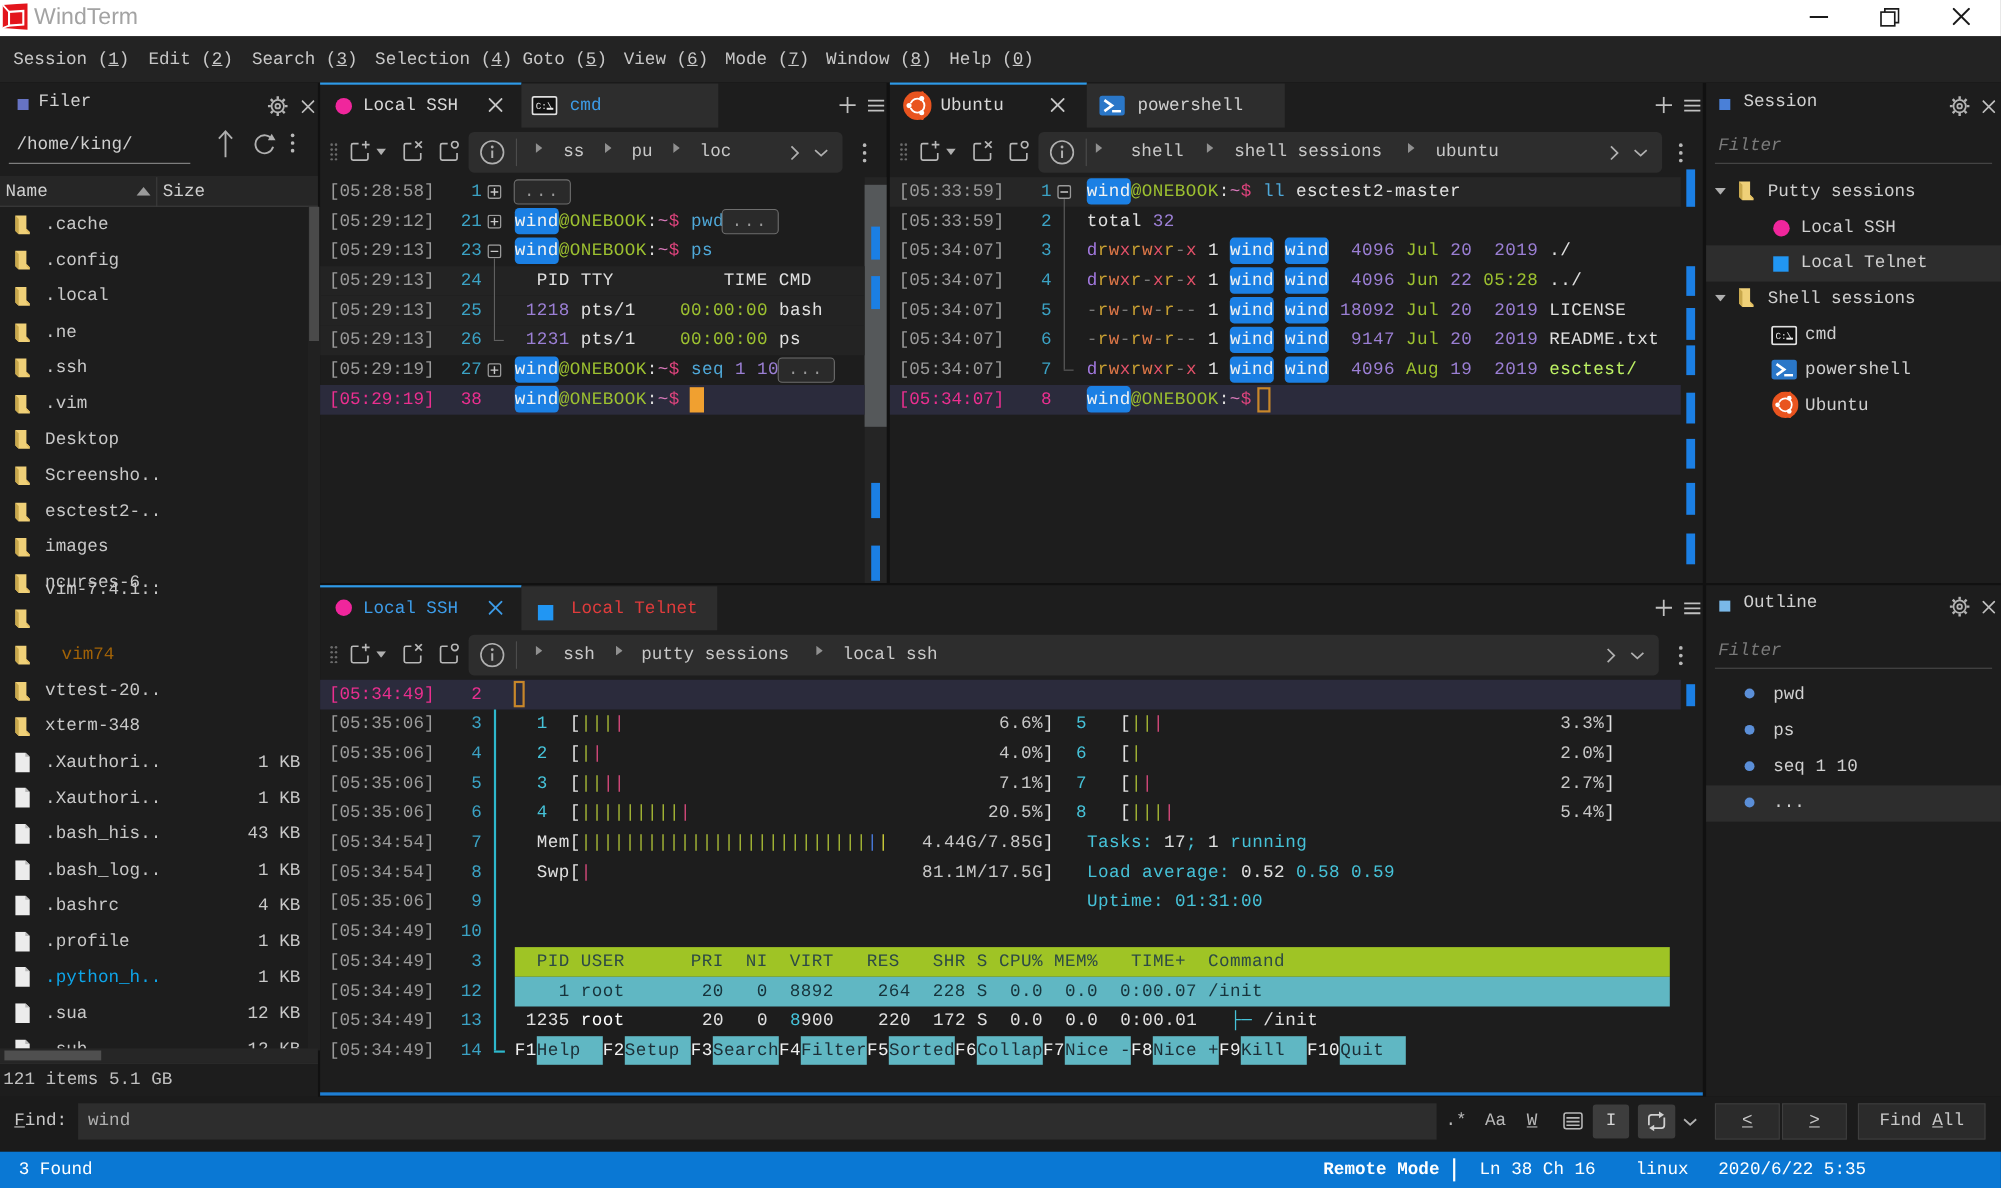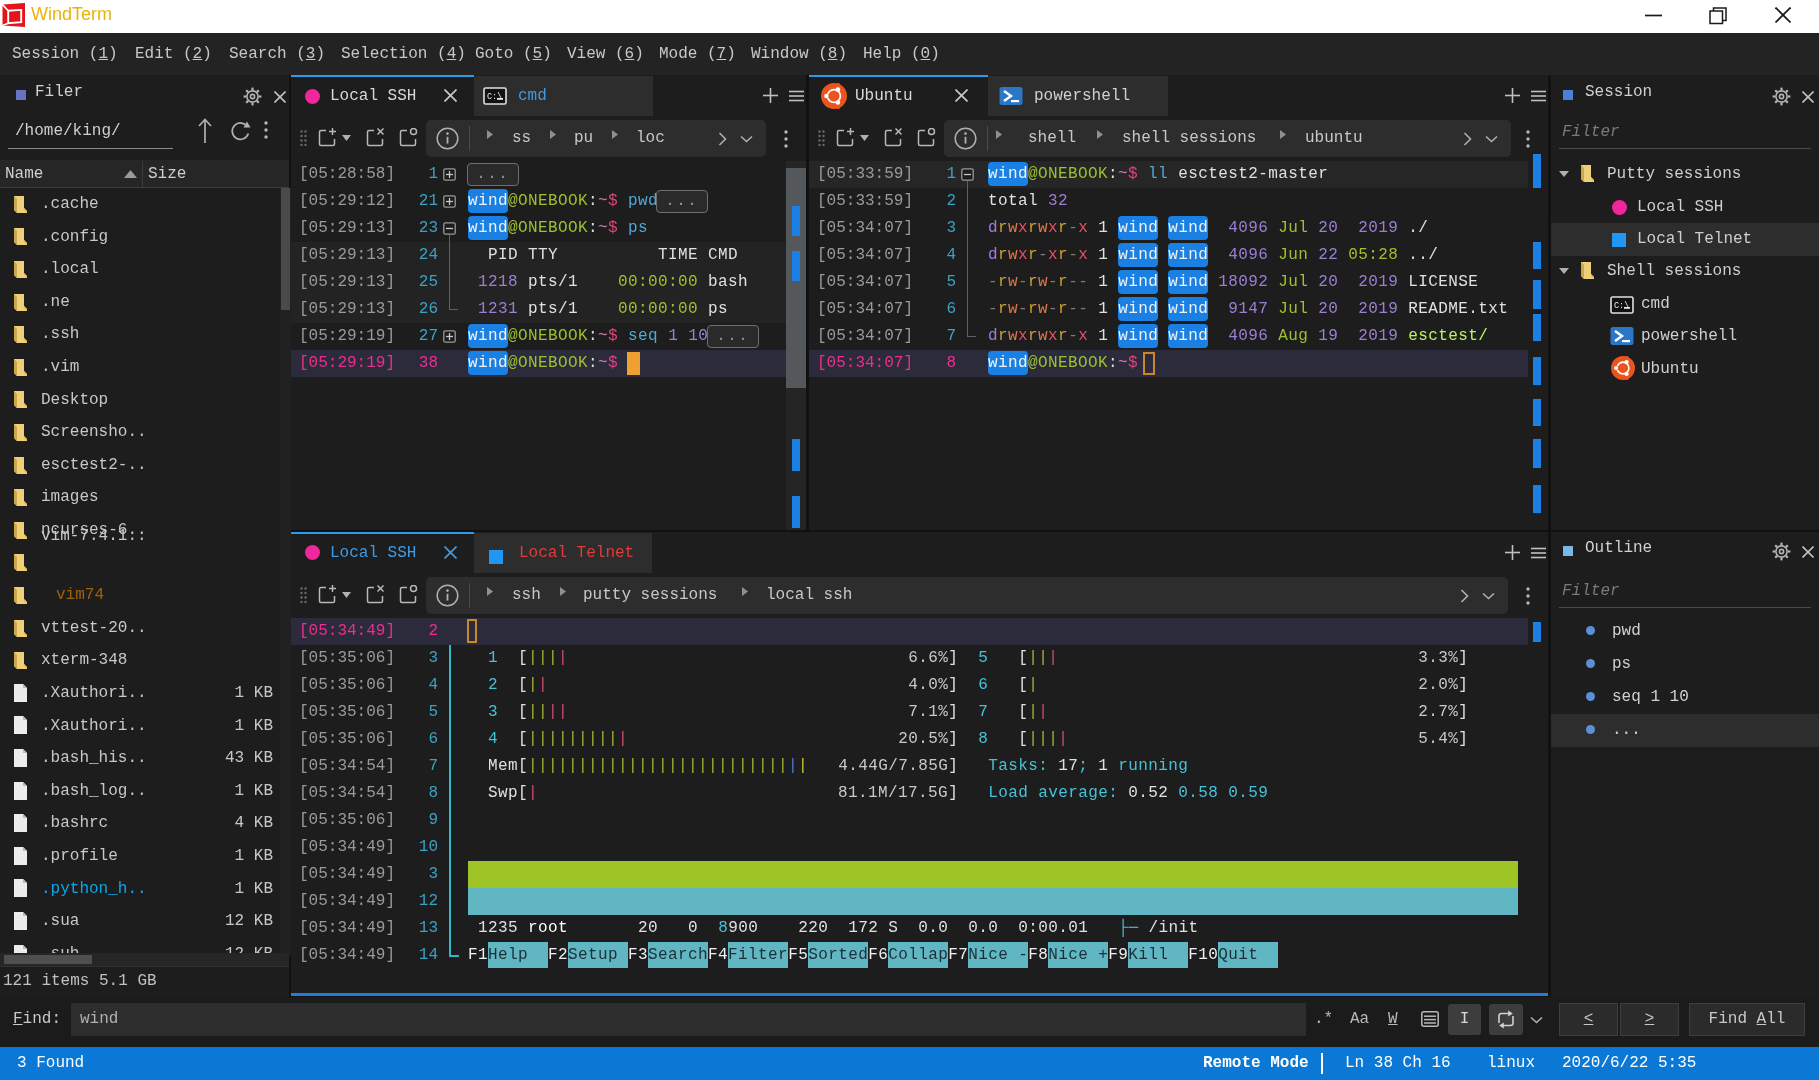--- a/index.html
+++ b/index.html
@@ -19,21 +19,21 @@
 .flab{background:#60b7c3;color:#1c2e36;padding:4px 0}
 .fnum{color:#f0f0f0}
 </style></head><body>
 
 <div class="abs" style="left:0;top:0;width:1819px;height:33px;background:#fff"></div>
 <svg class="abs" style="left:2px;top:3px" width="24" height="25" viewBox="0 0 24 25">
 <polygon points="0.5,1.5 23,0 23,24 0.5,22.5" fill="#e3151c"></polygon>
 <path d="M6.2 7.8 L19.2 6.9 L19.2 19.2 L6.2 20.3 Z" fill="none" stroke="#fff" stroke-width="1.9"></path>
 <path d="M0.5 1.5 L6.2 7.8 M0.5 22.5 L6.2 20.3" stroke="#fff" stroke-width="1.6"></path>
 </svg>
-<div class="abs" style="left:31px;top:4px;font-family:'Liberation Sans',sans-serif;font-size:18px;color:#eab308">WindTerm</div>
+<div class="abs" style="left:31px;top:4px;font-family:'Liberation Sans',sans-serif;font-size:21px;color:#a3a3a3">WindTerm</div>
 <svg class="abs" style="left:1645px;top:14px" width="17" height="3">
     <line x1="0" y1="1.5" x2="17" y2="1.5" stroke="#1a1a1a" stroke-width="1.7"></line>
   </svg>
 <svg class="abs" style="left:1709px;top:7px" width="18" height="18" viewBox="0 0 18 18">
 <rect x="1" y="4" width="12.5" height="12.5" fill="#fff" stroke="#1a1a1a" stroke-width="1.5"></rect>
 <path d="M4.5 4 V1 H17 V13.5 H13.5" fill="none" stroke="#1a1a1a" stroke-width="1.5"></path>
   </svg>
 <svg style="position:absolute;left:1775px;top:7px" width="16" height="16" viewBox="0 0 16 16">
 <g stroke="#1a1a1a" stroke-width="1.7">
       <line x1="0.5" y1="0.5" x2="15.5" y2="15.5"></line>
@@ -620,26 +620,26 @@
   </svg>
 <div class="abs" style="left:1533px;top:622px;width:8px;height:20px;background:#1b7fe4"></div>
 <div class="abs" style="left:291px;top:617.5px;width:1237px;height:27px;background:#2b2b3c"></div>
 <div class="row" style="left:291px;top:617.5px;width:100%"><span class="ts pk" style="left:8px">[05:34:49]</span><span class="ln pk" style="left:87px">2</span></div>
 <div class="row" style="left:291px;top:644.5px;width:100%"><span class="ts" style="left:8px">[05:35:06]</span><span class="ln" style="left:87px">3</span><span class="ct" style="left:177px">  <span class="hcy">1</span>  <span class="wh">[</span><span class="hgb">|||</span><span class="hpb">|</span>                                  <span class="hgr">6.6%</span><span class="wh">]</span>  <span class="hcy">5</span>   <span class="wh">[</span><span class="hgb">||</span><span class="hpb">|</span>                                    <span class="hgr">3.3%</span><span class="wh">]</span></span></div>
 <div class="row" style="left:291px;top:671.5px;width:100%"><span class="ts" style="left:8px">[05:35:06]</span><span class="ln" style="left:87px">4</span><span class="ct" style="left:177px">  <span class="hcy">2</span>  <span class="wh">[</span><span class="hgb">|</span><span class="hpb">|</span>                                    <span class="hgr">4.0%</span><span class="wh">]</span>  <span class="hcy">6</span>   <span class="wh">[</span><span class="hgb">|</span>                                      <span class="hgr">2.0%</span><span class="wh">]</span></span></div>
 <div class="row" style="left:291px;top:698.5px;width:100%"><span class="ts" style="left:8px">[05:35:06]</span><span class="ln" style="left:87px">5</span><span class="ct" style="left:177px">  <span class="hcy">3</span>  <span class="wh">[</span><span class="hgb">||</span><span class="hpb">||</span>                                  <span class="hgr">7.1%</span><span class="wh">]</span>  <span class="hcy">7</span>   <span class="wh">[</span><span class="hgb">|</span><span class="hpb">|</span>                                     <span class="hgr">2.7%</span><span class="wh">]</span></span></div>
 <div class="row" style="left:291px;top:725.5px;width:100%"><span class="ts" style="left:8px">[05:35:06]</span><span class="ln" style="left:87px">6</span><span class="ct" style="left:177px">  <span class="hcy">4</span>  <span class="wh">[</span><span class="hgb">|||||||||</span><span class="hpb">|</span>                           <span class="hgr">20.5%</span><span class="wh">]</span>  <span class="hcy">8</span>   <span class="wh">[</span><span class="hgb">|||</span><span class="hpb">|</span>                                   <span class="hgr">5.4%</span><span class="wh">]</span></span></div>
 <div class="row" style="left:291px;top:752.5px;width:100%"><span class="ts" style="left:8px">[05:34:54]</span><span class="ln" style="left:87px">7</span><span class="ct" style="left:177px">  <span class="wh">Mem</span><span class="wh">[</span><span class="hgb">||||||||||||||||||||||||||</span><span class="hbb">|</span><span class="hyb">|</span>   <span class="hgr">4.44G/7.85G</span><span class="wh">]</span>   <span class="hcy">Tasks:</span> <span class="wh">17</span><span class="hcy">;</span> <span class="wh">1</span> <span class="hcy">running</span></span></div>
 <div class="row" style="left:291px;top:779.5px;width:100%"><span class="ts" style="left:8px">[05:34:54]</span><span class="ln" style="left:87px">8</span><span class="ct" style="left:177px">  <span class="wh">Swp</span><span class="wh">[</span><span class="hpb">|</span>                              <span class="hgr">81.1M/17.5G</span><span class="wh">]</span>   <span class="hcy">Load average:</span> <span class="wh">0.52</span> <span class="hcy">0.58 0.59</span></span></div>
-<div class="row" style="left:291px;top:806.5px;width:100%"><span class="ts" style="left:8px">[05:35:06]</span><span class="ln" style="left:87px">9</span></div>
+<div class="row" style="left:291px;top:806.5px;width:100%"><span class="ts" style="left:8px">[05:35:06]</span><span class="ln" style="left:87px">9</span><span class="ct" style="left:177px">                                                    <span class="hcy">Uptime:</span> <span class="hcy">01:31:00</span></span></div>
 <div class="row" style="left:291px;top:833.5px;width:100%"><span class="ts" style="left:8px">[05:34:49]</span><span class="ln" style="left:87px">10</span></div>
 <div class="abs" style="left:468px;top:860.5px;width:1050px;height:27px;background:#9fc425"></div>
-<div class="row" style="left:291px;top:860.5px;width:100%"><span class="ts" style="left:8px">[05:34:49]</span><span class="ln" style="left:87px">3</span></div>
+<div class="row" style="left:291px;top:860.5px;width:100%"><span class="ts" style="left:8px">[05:34:49]</span><span class="ln" style="left:87px">3</span><span class="ct" style="left:177px"><span class="hdr">  PID USER      PRI  NI  VIRT   RES   SHR S CPU% MEM%   TIME+  Command                                   </span></span></div>
 <div class="abs" style="left:468px;top:887.5px;width:1050px;height:27px;background:#60b7c3"></div>
-<div class="row" style="left:291px;top:887.5px;width:100%"><span class="ts" style="left:8px">[05:34:49]</span><span class="ln" style="left:87px">12</span></div>
+<div class="row" style="left:291px;top:887.5px;width:100%"><span class="ts" style="left:8px">[05:34:49]</span><span class="ln" style="left:87px">12</span><span class="ct" style="left:177px"><span class="hsel">    1 root       20   0  8892    264  228 S  0.0  0.0  0:00.07 /init                                     </span></span></div>
 <div class="row" style="left:291px;top:914.5px;width:100%"><span class="ts" style="left:8px">[05:34:49]</span><span class="ln" style="left:87px">13</span><span class="ct" style="left:177px"> <span class="wh">1235</span> <span class="gr">root</span>       <span class="wh">20</span>   <span class="wh">0</span>  <span class="hcy">8</span><span class="wh">900</span>    <span class="wh">220</span>  <span class="wh">172</span> <span class="wh">S</span>  <span class="wh">0.0</span>  <span class="wh">0.0</span>  <span class="wh">0:00.01</span>   <span class="hcy">├─</span> <span class="wh">/init</span></span></div>
 <div class="row" style="left:291px;top:941.5px;width:100%"><span class="ts" style="left:8px">[05:34:49]</span><span class="ln" style="left:87px">14</span><span class="ct" style="left:177px"><span class="fnum">F1</span><span class="flab">Help  </span><span class="fnum">F2</span><span class="flab">Setup </span><span class="fnum">F3</span><span class="flab">Search</span><span class="fnum">F4</span><span class="flab">Filter</span><span class="fnum">F5</span><span class="flab">Sorted</span><span class="fnum">F6</span><span class="flab">Collap</span><span class="fnum">F7</span><span class="flab">Nice -</span><span class="fnum">F8</span><span class="flab">Nice +</span><span class="fnum">F9</span><span class="flab">Kill  </span><span class="fnum">F10</span><span class="flab">Quit  </span></span></div>
 <div class="abs" style="left:449px;top:644.5px;width:2px;height:310.5px;background:#2eb8cc"></div>
 <div class="abs" style="left:449px;top:955.0px;width:10px;height:2px;background:#2eb8cc"></div>
 <div class="abs" style="left:467px;top:619.0px;width:10px;height:24px;border:2px solid #c8872a"></div>
 <div class="abs" style="left:1563px;top:90px;width:10px;height:10px;background:#4a80d8"></div>
 <div class="abs" style="left:1585px;top:75px;height:34px;line-height:34px;color:#d0d0d0">Session</div>
 <svg style="position:absolute;left:1772px;top:87px" width="19" height="19" viewBox="0 0 19 19">
 <g stroke="#b4b4b4" stroke-width="1.6" fill="none">
 <circle cx="9.5" cy="9.5" r="5.6"></circle>

